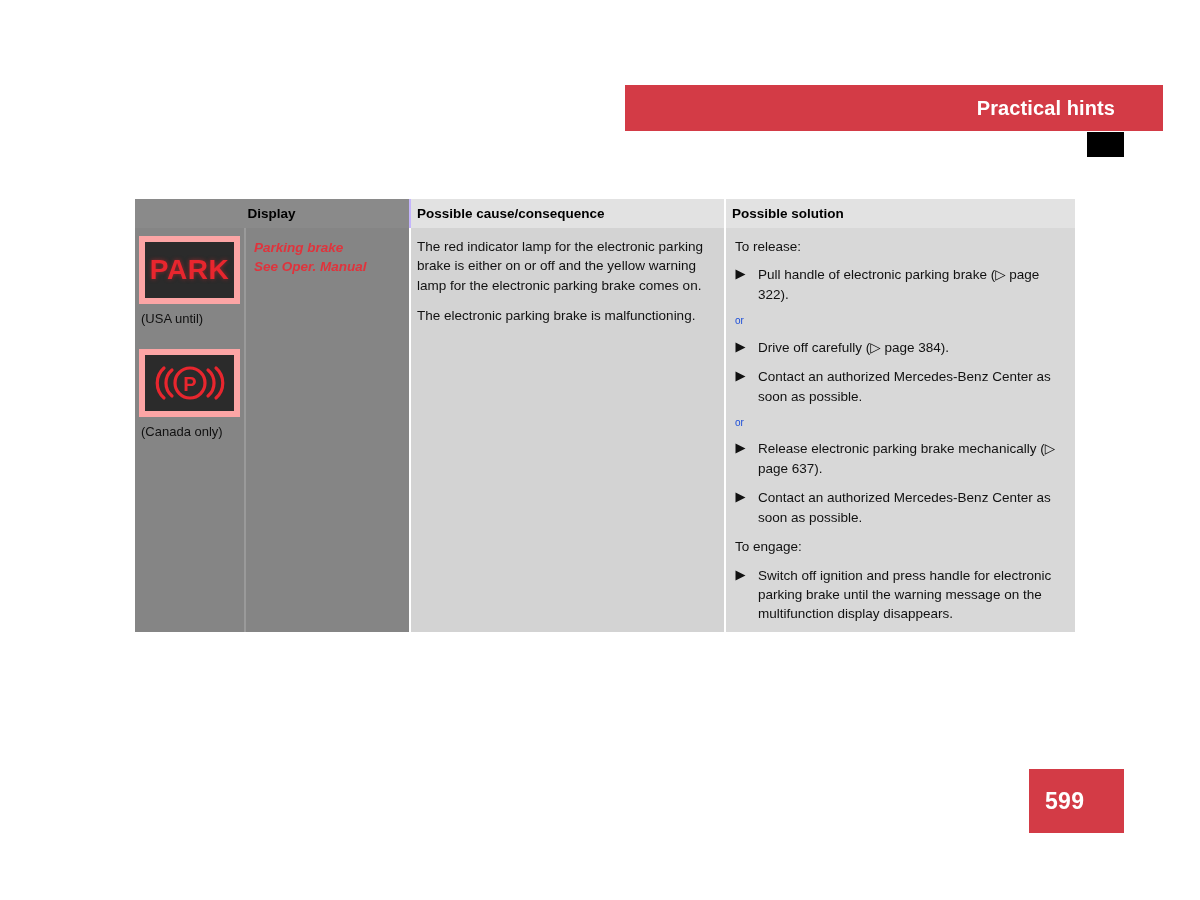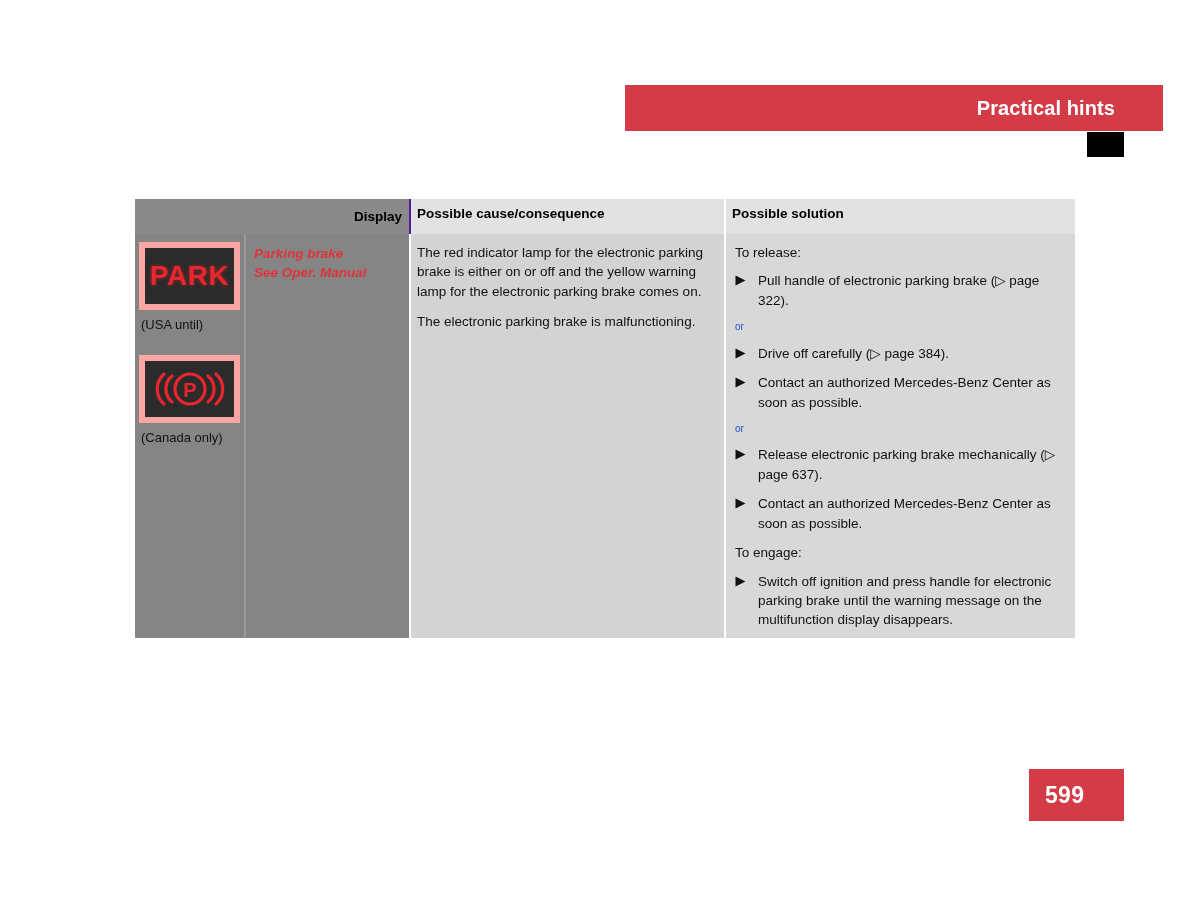--- a/index.html
+++ b/index.html
@@ -86,33 +86,33 @@
   .tbl col.c-disp   { width: 110px; }
   .tbl col.c-msg    { width: 165px; }
   .tbl col.c-cause  { width: 315px; }
   .tbl col.c-sol    { width: 350px; }
 
   .th-dark {
     background: #8a8a8a;
     color: #000000;
     font-size: 13.5px;
     font-weight: bold;
-    text-align: right;
+    text-align: center;
     padding: 7px 7px 7px 6px;
     vertical-align: middle;
     height: 13px;
-    border-right: 2px solid #4c1d95;
+    border-right: 2px solid #c4b5fd;
   }
   .th-light {
     background: #e2e2e2;
     color: #000000;
     font-size: 13.5px;
     font-weight: bold;
     text-align: left;
-    padding: 7px 0 13px 6px;
+    padding: 7px 0 7px 6px;
     vertical-align: middle;
     height: 13px;
     border-right: 2px solid #ffffff;
   }
   .th-light.last { border-right: none; }
 
   .td-disp {
     background: #858585;
     vertical-align: top;
     padding: 8px 8px 8px 4px;
@@ -220,21 +220,21 @@
     color: #111111;
     line-height: 1.44;
   }
 
   
   .pagenum-box {
     position: absolute;
     left: 1029px;
     top: 769px;
     width: 95px;
-    height: 52px;
+    height: 64px;
     background: #d33b46;
   }
   .pagenum-text {
     position: absolute;
     left: 16px;
     top: 50%;
     transform: translateY(-50%);
     color: #ffffff;
     font-size: 23px;
     font-weight: bold;

